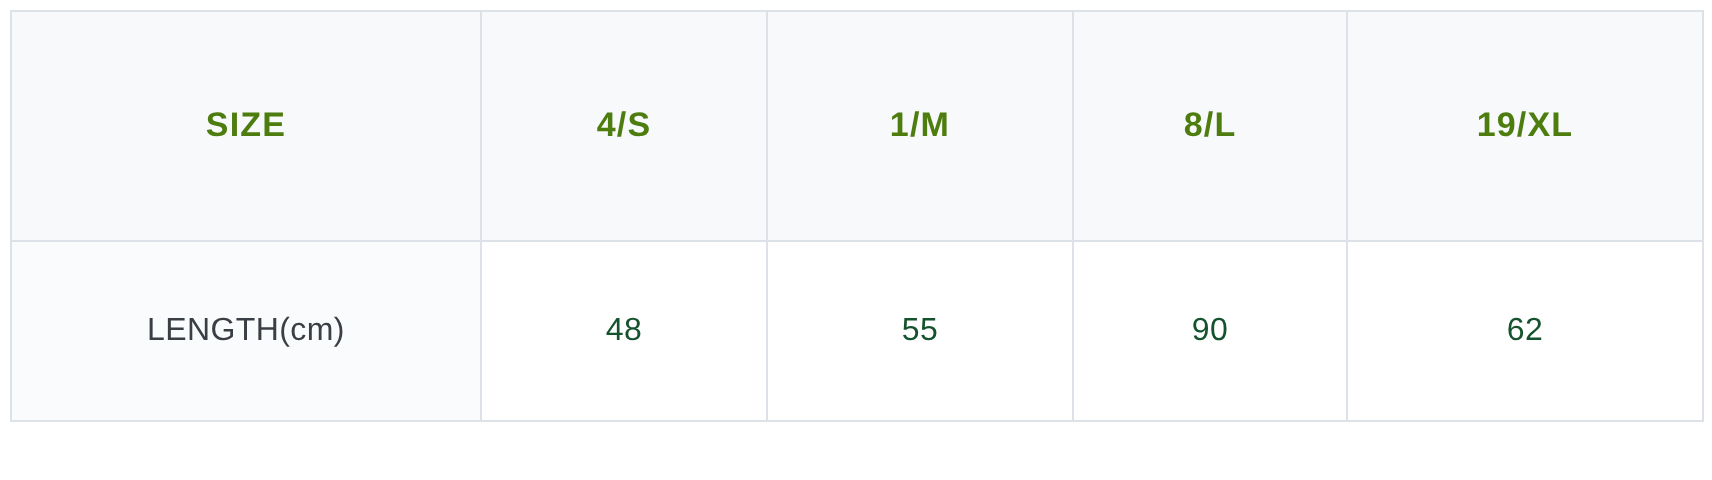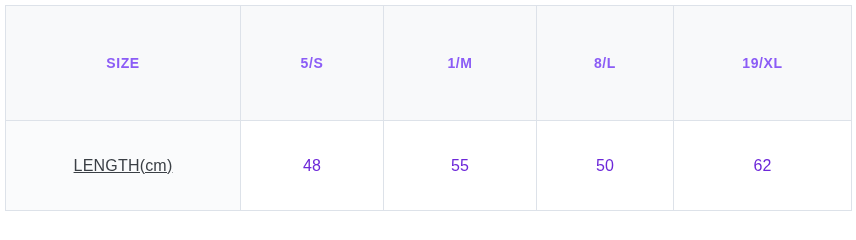--- a/index.html
+++ b/index.html
@@ -41,39 +41,38 @@
   
   col.c-label { width: 235px; }
   col.c-s     { width: 143px; }
   col.c-m     { width: 153px; }
   col.c-l     { width: 137px; }
   col.c-xl    { width: 178px; }
 
   tr.header-row td {
     background: #f8f9fa;
     font-weight: bold;
-    font-size: 14px;
+    font-size: 17px;
     letter-spacing: 0.6px;
-    color: #8b5cf6;
+    color: #4d7c0f;
     height: 62px;
   }
 
   tr.data-row td {
     height: 48px;
     font-size: 16px;
-    color: #6d28d9;
+    color: #14532d;
     font-weight: normal;
     letter-spacing: 0.2px;
     background: #ffffff;
   }
 
   tr.data-row td.row-label {
     background: #fafbfc;
     color: #3a3f45;
-    text-decoration: underline;
   }
 
   tr.header-row td.row-label {
     background: #f8f9fa;
   }
 </style>
 </head>
 <body>
 
 <div id="size-chart-wrap">
@@ -81,30 +80,30 @@
     <colgroup>
       <col class="c-label">
       <col class="c-s">
       <col class="c-m">
       <col class="c-l">
       <col class="c-xl">
     </colgroup>
     <tbody>
       <tr class="header-row">
         <td class="row-label">SIZE</td>
-        <td>5/S</td>
+        <td>4/S</td>
         <td>1/M</td>
         <td>8/L</td>
         <td>19/XL</td>
       </tr>
 
       <tr class="data-row">
         <td class="row-label">LENGTH(cm)</td>
         <td>48</td>
         <td>55</td>
-        <td>50</td>
+        <td>90</td>
         <td>62</td>
       </tr>
 
 
     </tbody>
   </table>
 </div>
 
 </body></html>

